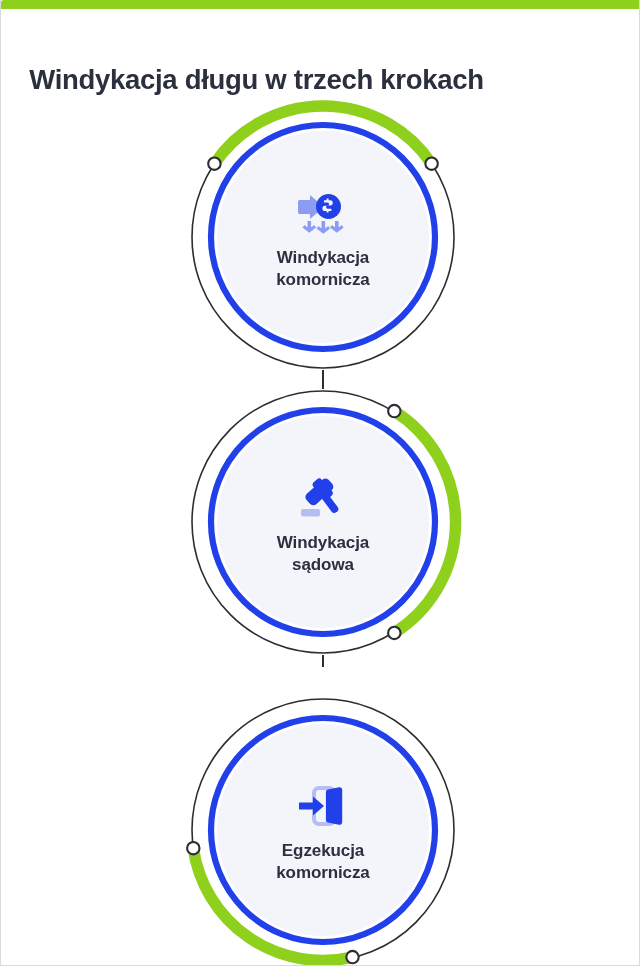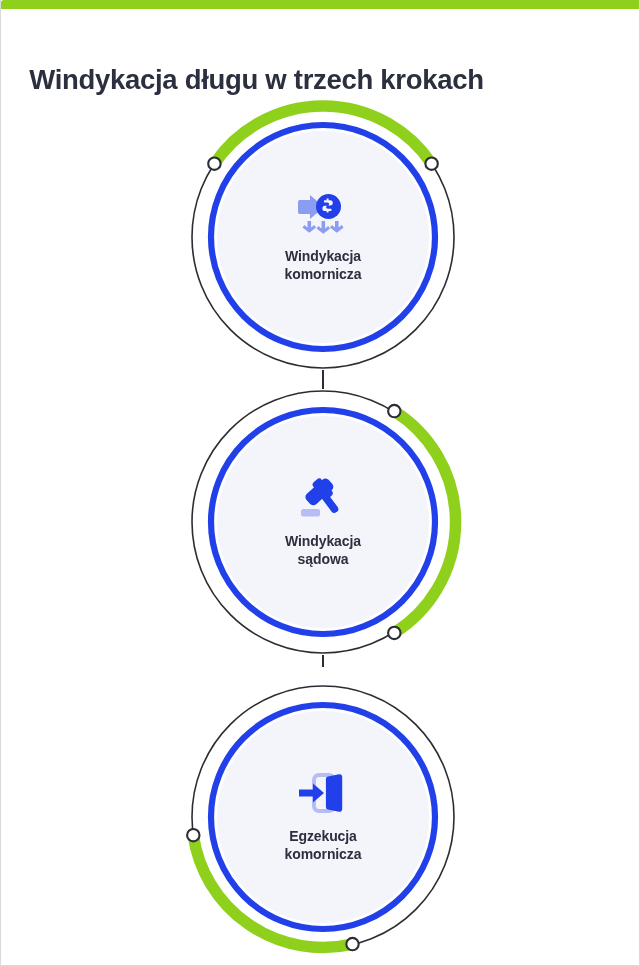--- a/index.html
+++ b/index.html
@@ -61,21 +61,21 @@
   }
 
   .step {
     position: absolute;
     left: 189px;
     width: 266px;
     height: 266px;
   }
   .step-1 { top: 0px; }
   .step-2 { top: 285px; }
-  .step-3 { top: 580px; }
+  .step-3 { top: 593px; }
 
   .step-svg {
     position: absolute;
     top: -6px;
     left: -6px;
     width: 278px;
     height: 278px;
     overflow: visible;
   }
 
@@ -99,21 +99,21 @@
     width: 62px;
     height: 56px;
     display: flex;
     align-items: center;
     justify-content: center;
     margin-bottom: 6px;
   }
   .icon-wrap svg { display: block; }
 
   .step-label {
-    font-size: 14px;
+    font-size: 17px;
     font-weight: bold;
     color: #2b2f3e;
     text-align: center;
     line-height: 1.32;
     letter-spacing: -0.1px;
   }
 
   
   .connector {
     position: absolute;

